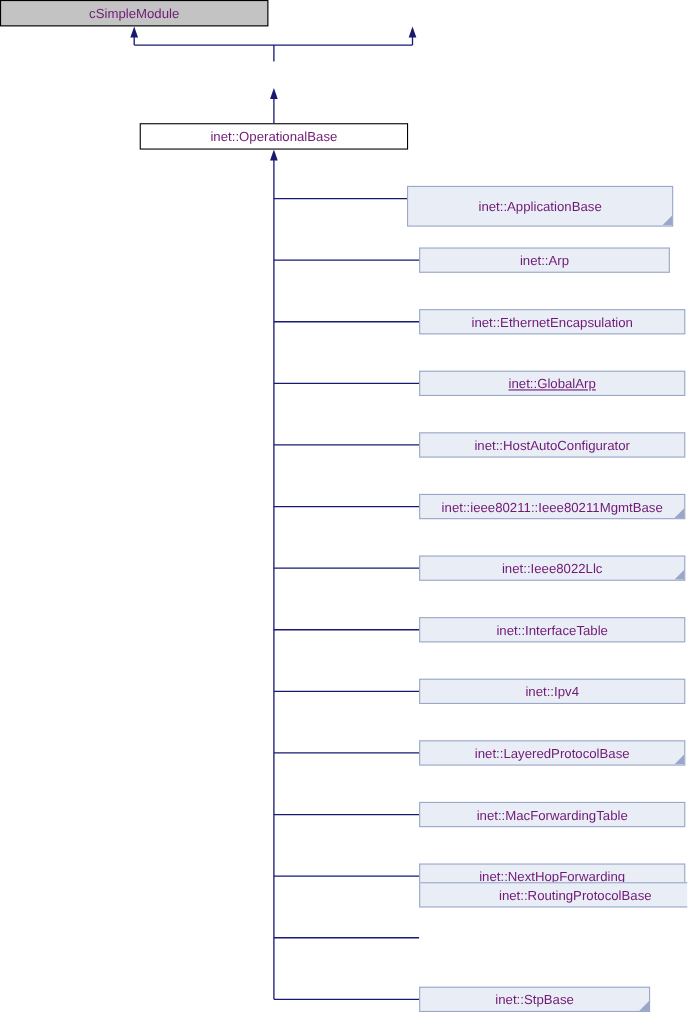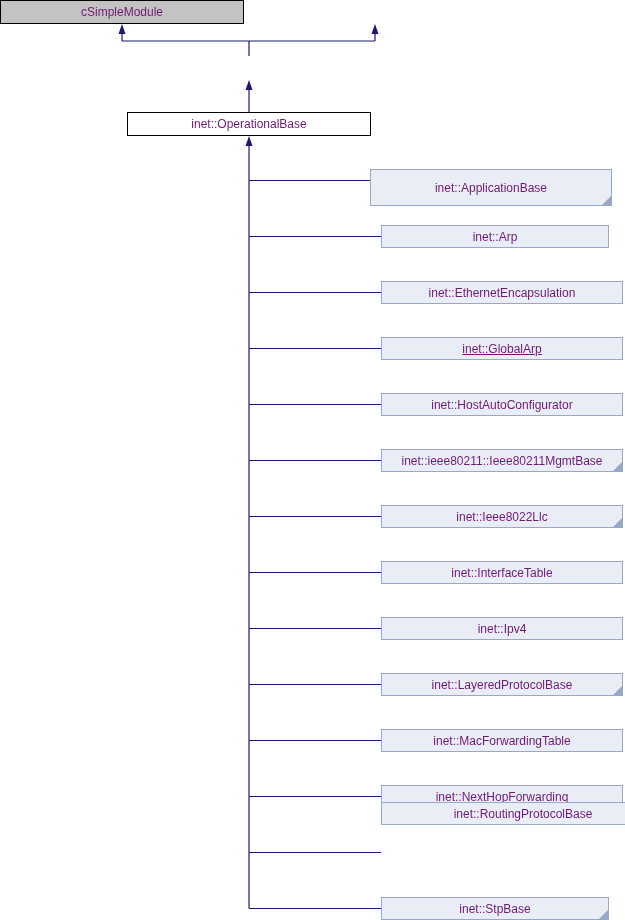--- a/index.html
+++ b/index.html
@@ -134,19 +134,19 @@
       <div class="node doc" style="left: 381px; top: 729px; width: 242px; height: 23px;">
         <span class="lbl">inet::MacForwardingTable</span>
       </div>
       <div class="node doc" style="left: 381px; top: 785px; width: 242px; height: 23px;">
         <span class="lbl">inet::NextHopForwarding</span>
       </div>
       <div class="node doc" style="left: 381px; top: 802px; width: 284px; height: 23px;">
         <span class="lbl">inet::RoutingProtocolBase</span>
         <span class="fold"></span>
       </div>
-      <div class="node doc" style="left: 381px; top: 897px; width: 228px; height: 23px;">
+      <div class="node doc" style="left: 381px; top: 897px; width: 210px; height: 23px;">
         <span class="lbl">inet::StpBase</span>
         <span class="fold"></span>
       </div>
     </div>
 
 </div>
 
 </body></html>

